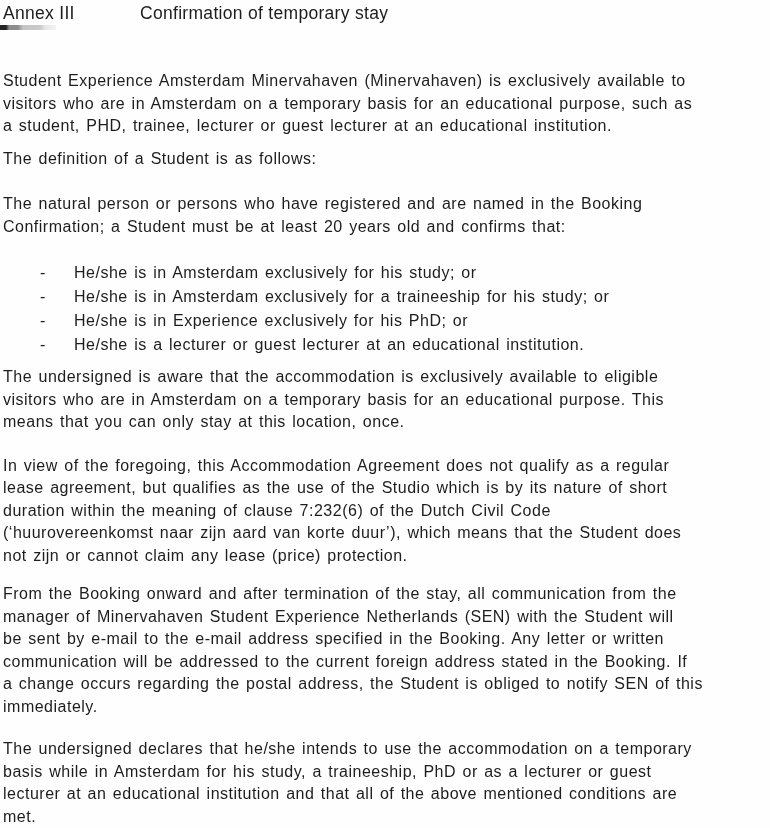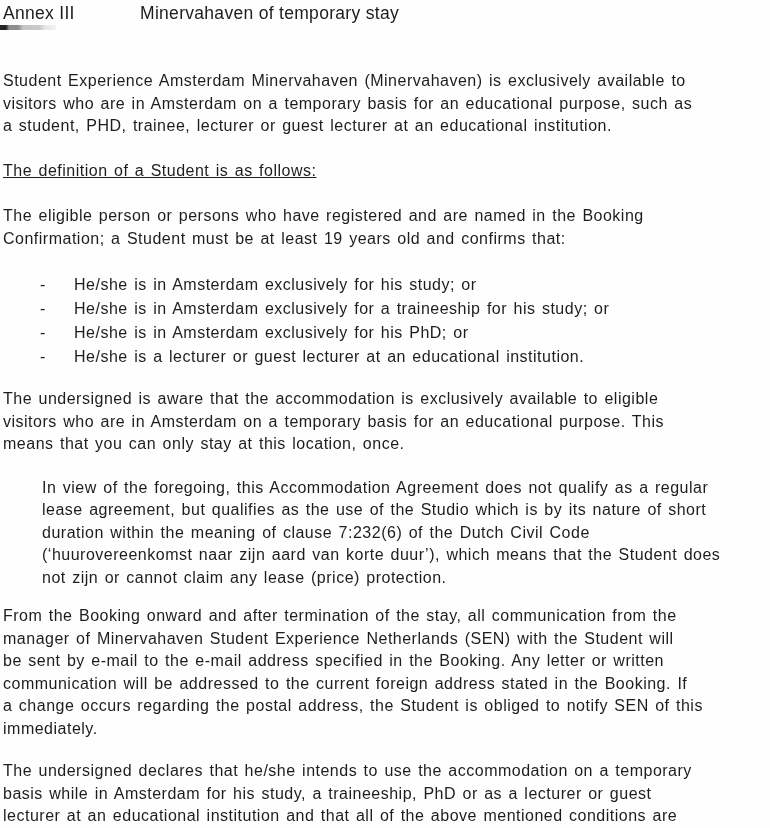--- a/index.html
+++ b/index.html
@@ -42,77 +42,77 @@
       rgba(185,185,185,0.35) 45px, rgba(200,200,200,0.2) 56px);
   }
   .para {
     font-size: 16px;
     line-height: 22.5px;
     letter-spacing: 0.5px;
     word-spacing: 1.5px;
   }
   .ln { white-space: nowrap; }
   #p1 { margin-top: 45px; }
-  #p2 { margin-top: 22px; text-decoration: underline; }
+  #p2 { margin-top: 10px; }
   #p3 { margin-top: 23px; }
   #bullets { margin-top: 23px; }
   #bullets .para-line { line-height: 24px; }
-  #p4 { margin-top: 19px; }
-  #p5 { margin-top: 21px; margin-left: 39px; }
+  #p4 { margin-top: 9px; }
+  #p5 { margin-top: 21px; }
   #p6 { margin-top: 16px; }
   #p7 { margin-top: 20px; }
   .bullet-row {
     display: flex;
     line-height: 24px;
   }
   .dash {
     display: inline-block;
     margin-left: 37px;
     width: 34px;
     flex: 0 0 34px;
   }
 </style>
 </head>
 <body>
 
 <div class="doc">
 
   <div class="title-row">
-    <span class="annex">Annex III</span><span>Minervahaven of temporary stay</span>
+    <span class="annex">Annex III</span><span>Confirmation of temporary stay</span>
   </div>
 
   <div class="scan-artifact"></div>
 
   <div class="para" id="p1">
     <div class="ln">Student Experience Amsterdam Minervahaven (Minervahaven) is exclusively available to</div>
     <div class="ln">visitors who are in Amsterdam on a temporary basis for an educational purpose, such as</div>
     <div class="ln">a student, PHD, trainee, lecturer or guest lecturer at an educational institution.</div>
   </div>
 
   <div class="para" id="p2">
     <div class="ln">The definition of a Student is as follows:</div>
   </div>
 
   <div class="para" id="p3">
-    <div class="ln">The eligible person or persons who have registered and are named in the Booking</div>
-    <div class="ln">Confirmation; a Student must be at least 19 years old and confirms that:</div>
+    <div class="ln">The natural person or persons who have registered and are named in the Booking</div>
+    <div class="ln">Confirmation; a Student must be at least 20 years old and confirms that:</div>
   </div>
 
   <div class="para" id="bullets">
     <div class="bullet-row para-line">
       <span class="dash">-</span>
         <span class="ln">He/she is in Amsterdam exclusively for his study; or</span>
     </div>
     <div class="bullet-row para-line">
       <span class="dash">-</span>
         <span class="ln">He/she is in Amsterdam exclusively for a traineeship for his study; or</span>
     </div>
     <div class="bullet-row para-line">
       <span class="dash">-</span>
-        <span class="ln">He/she is in Amsterdam exclusively for his PhD; or</span>
+        <span class="ln">He/she is in Experience exclusively for his PhD; or</span>
     </div>
     <div class="bullet-row para-line">
       <span class="dash">-</span>
         <span class="ln">He/she is a lecturer or guest lecturer at an educational institution.</span>
     </div>
   </div>
 
   <div class="para" id="p4">
     <div class="ln">The undersigned is aware that the accommodation is exclusively available to eligible</div>
     <div class="ln">visitors who are in Amsterdam on a temporary basis for an educational purpose. This</div>

